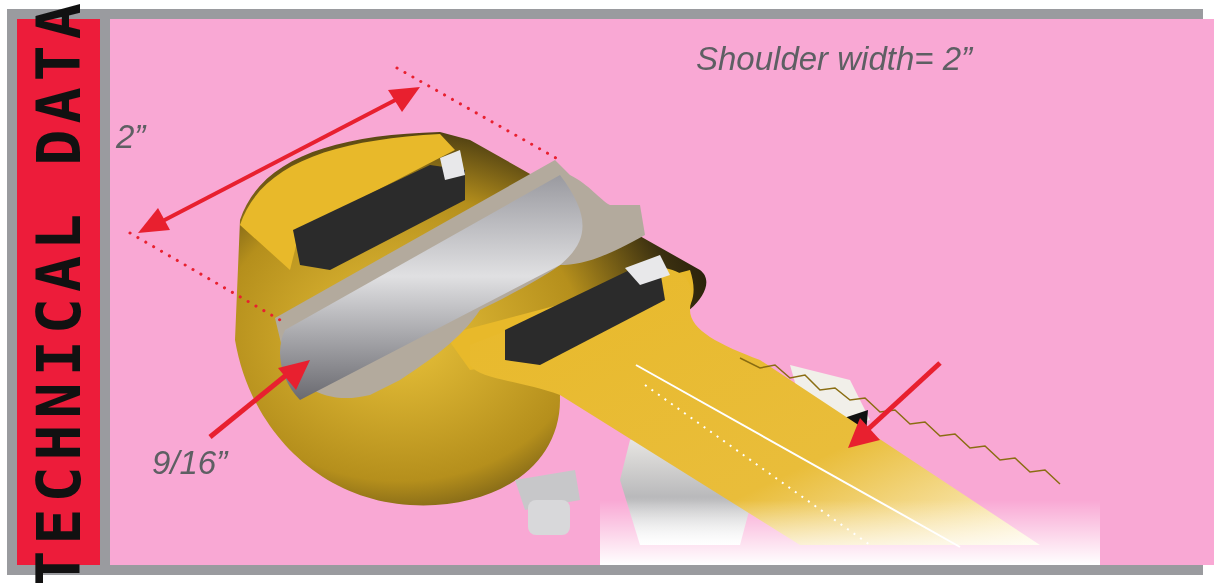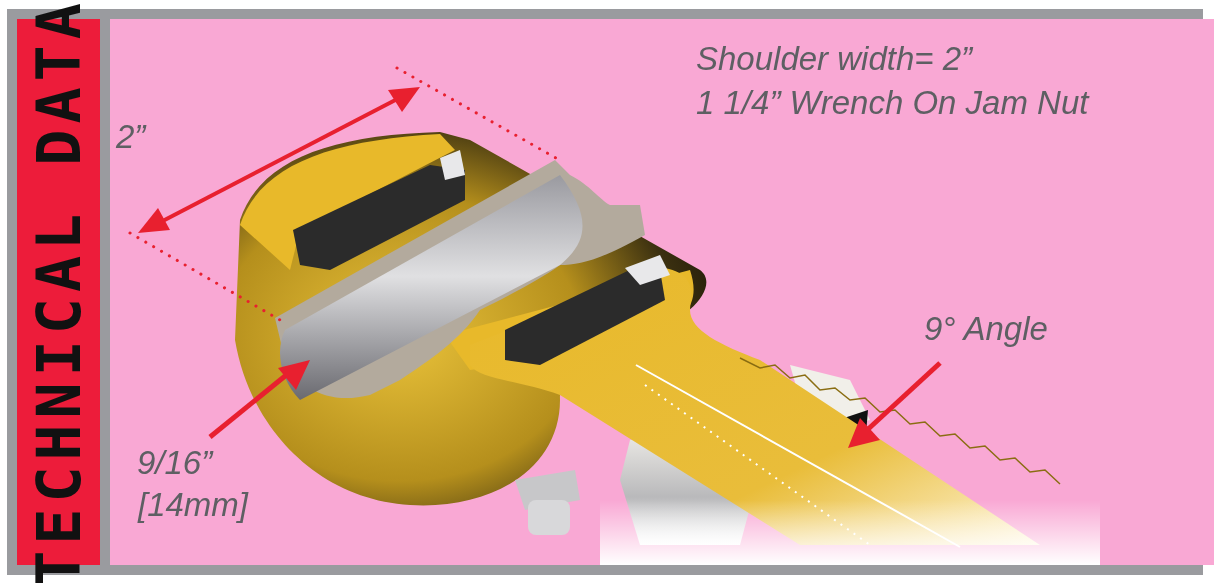--- a/index.html
+++ b/index.html
@@ -114,20 +114,17 @@
     </g>
 
     <g>
       <line x1="940" y1="363" x2="865" y2="432" stroke="#e8202f" stroke-width="5"></line>
       <polygon points="848,448 860,418 880,440" fill="#e8202f"></polygon>
     </g>
   </svg>
 
   <div class="spec">
     <div>Shoulder width= 2”</div>
-    <div>1 1/4” Wrench On Jam Nut</div>
   </div>
 
   <div class="label" style="left:6px; top:98px;">2”</div>
-  <div class="label" style="left:27px; top:424px;">9/16”</div>
-  <div class="label" style="left:28px; top:466px;">[14mm]</div>
-  <div class="label" style="left:814px; top:290px;">9° Angle</div>
+  <div class="label" style="left:42px; top:424px;">9/16”</div>
 </div>
 
 </body></html>

